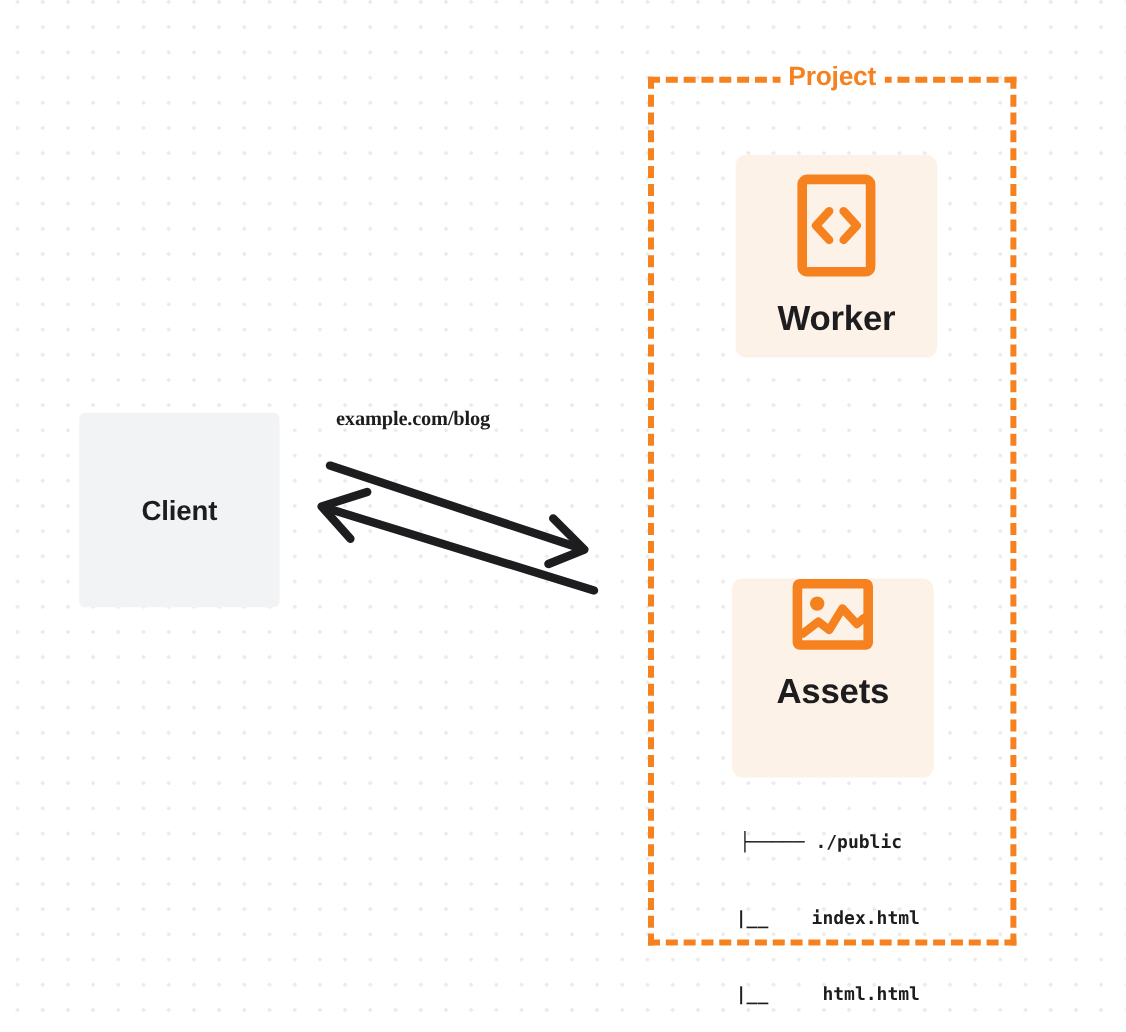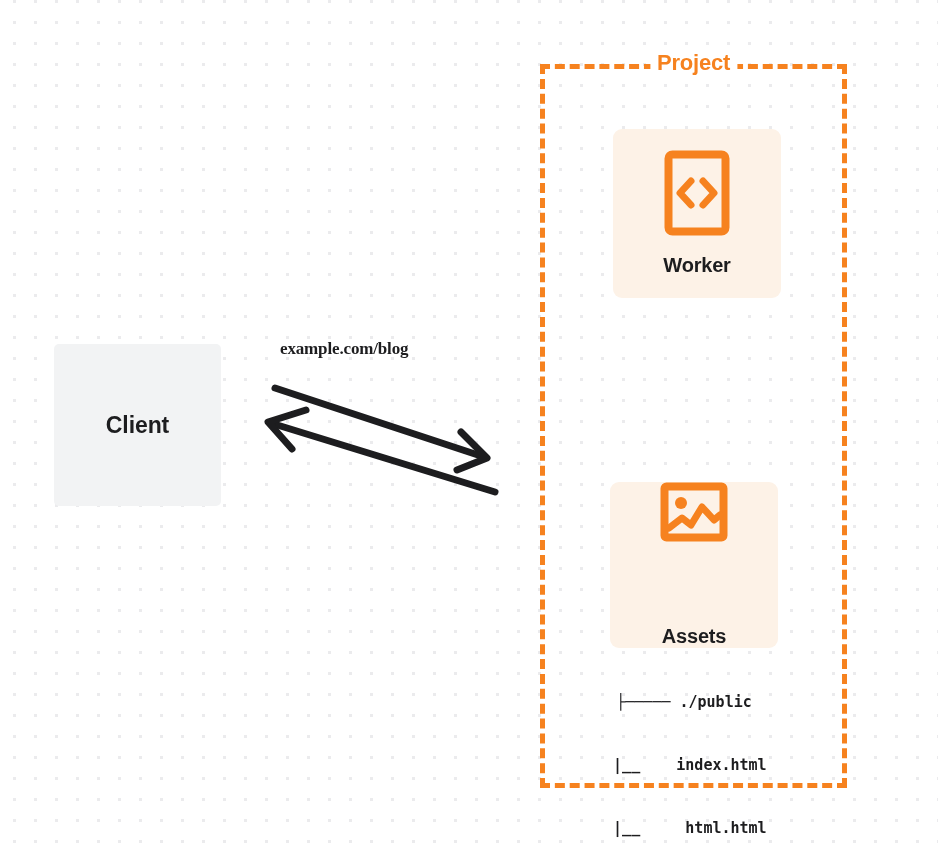--- a/index.html
+++ b/index.html
@@ -21,21 +21,21 @@
     height: 860px;
     background-color: #ffffff;
     background-image: radial-gradient(circle at 1.6px 1.6px, #ebebed 1.6px, rgba(255,255,255,0) 1.7px);
     background-size: 21px 21px;
     background-position: 13px 0px;
   }
 
   
   #client-node {
     position: absolute;
-    left: 54px;
+    left: 66px;
     top: 344px;
     width: 167px;
     height: 162px;
     background-color: #f2f3f4;
     border-radius: 5px;
     display: flex;
     align-items: center;
     justify-content: center;
   }
   #client-node .node-label {
@@ -112,28 +112,28 @@
   #worker-card {
     left: 613px;
     top: 129px;
     height: 169px;
     justify-content: center;
   }
   #assets-card {
     left: 610px;
     top: 482px;
     height: 166px;
-    justify-content: space-between;
+    justify-content: flex-start;
   }
   .service-card .card-icon {
     display: block;
     margin-bottom: 14px;
   }
   .service-card .card-label {
-    font-size: 20px;
+    font-size: 29px;
     font-weight: bold;
     color: #1d1d1f;
     letter-spacing: -0.2px;
   }
 
   
   #file-tree {
     position: absolute;
     left: 586px;
     top: 650px;

